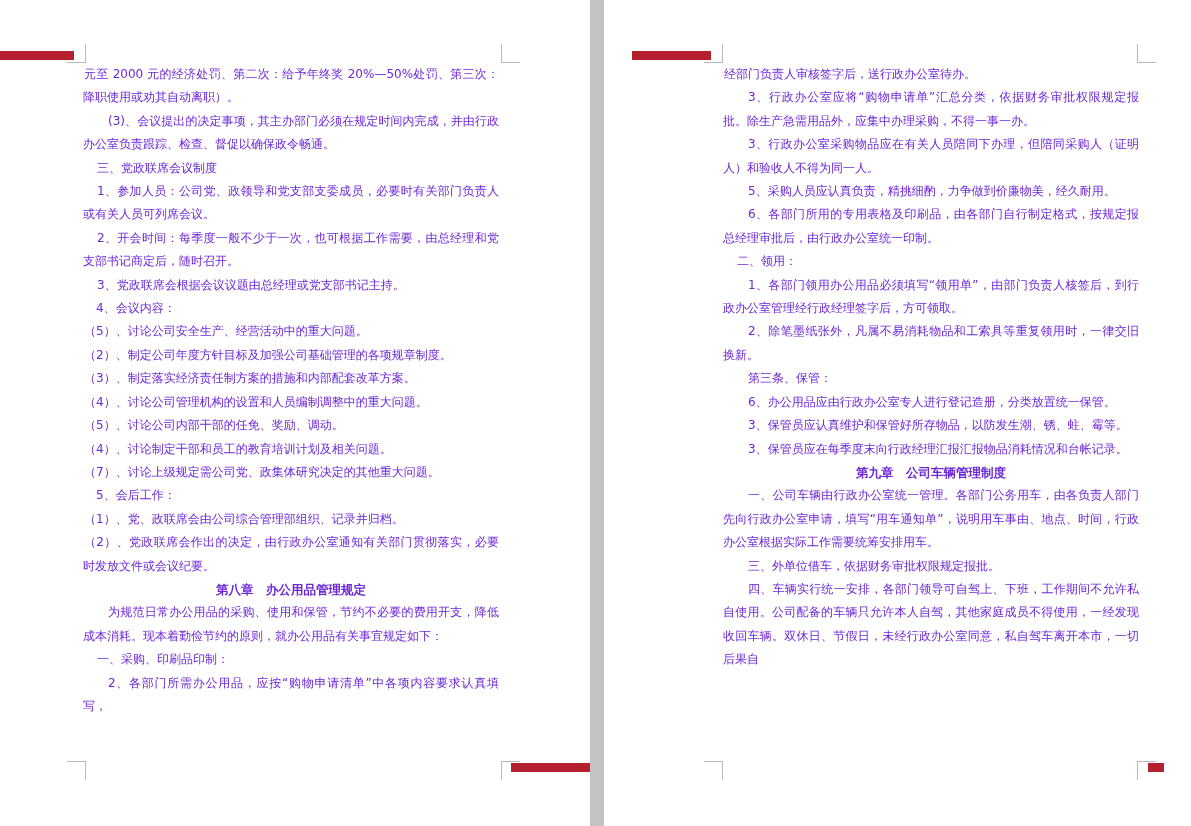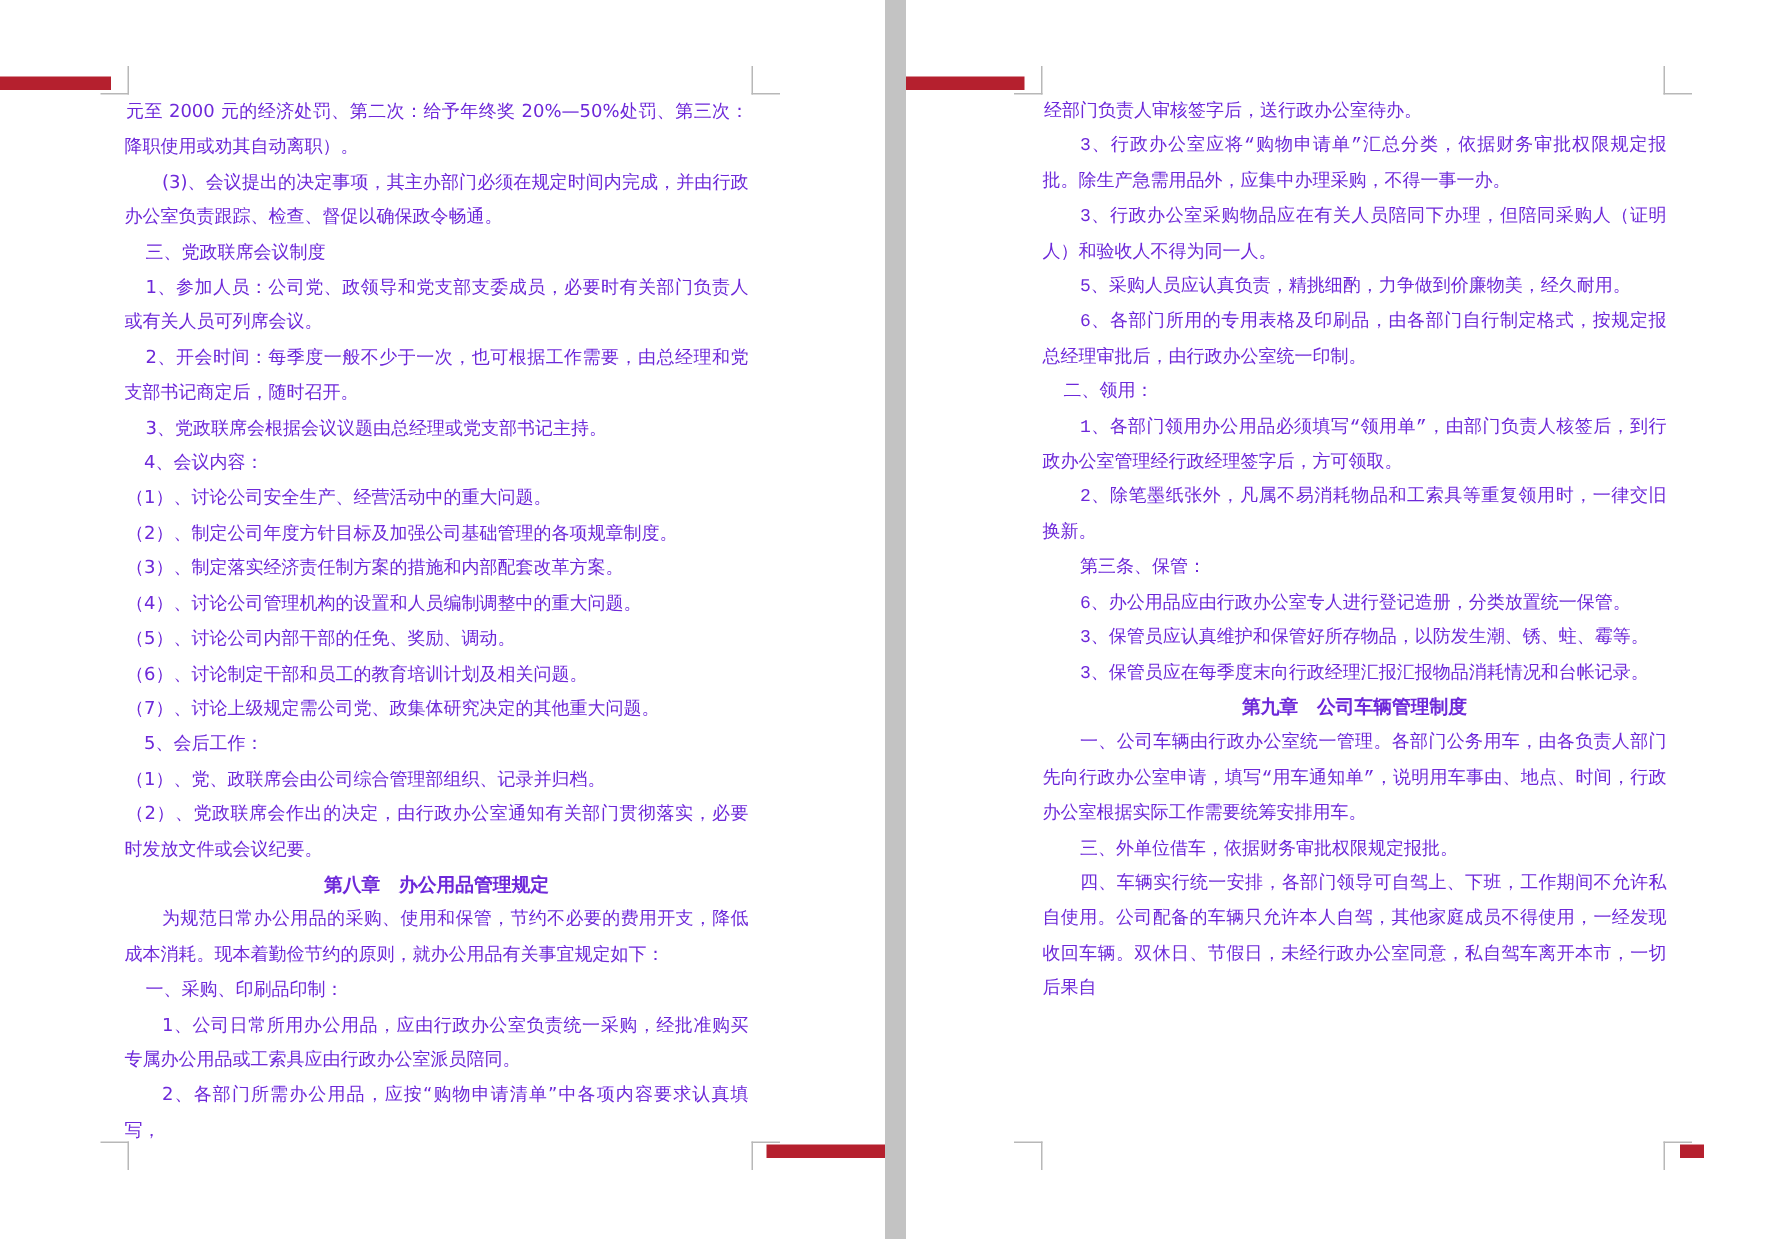--- a/index.html
+++ b/index.html
@@ -7,21 +7,21 @@
       width: 1191px; height: 826px; overflow: hidden;
       background: #ffffff;
       font-family: "DejaVu Sans", "Liberation Sans", sans-serif;
       position: relative;
     }
     .page {
       position: absolute; top: 0; height: 826px; background: #fff;
       overflow: hidden;
     }
     .page-left { left: 0; width: 590px; }
-    .page-right { left: 604px; width: 532px; font-family: Liberation Mono, monospace; }
+    .page-right { left: 632px; width: 532px; }
     .divider {
       position: absolute; left: 590px; top: 0; width: 14px; height: 826px;
       background: #c3c3c3;
     }
     .red-bar { position: absolute; height: 9px; background: #b5202e; }
     .corner { position: absolute; width: 18px; height: 18px; border-color: #b8b8b8; border-style: solid; border-width: 0; }
     .c-tl { border-right-width: 1px; border-bottom-width: 1px; }
     .c-tr { border-left-width: 1px; border-bottom-width: 1px; }
     .c-bl { border-right-width: 1px; border-top-width: 1px; }
     .c-br { border-left-width: 1px; border-top-width: 1px; }
@@ -51,34 +51,33 @@
   <div class="corner c-br" style="left:501px; top:761px;"></div>
   <div class="red-bar" style="left:511px; top:763px; width:79px;"></div>
   <div class="body-text" id="left-body">
       <p class="p ind0">元至 2000 元的经济处罚、第二次：给予年终奖 20%—50%处罚、第三次：降职使用或劝其自动离职）。</p>
       <p class="p ind2">(3)、会议提出的决定事项，其主办部门必须在规定时间内完成，并由行政办公室负责跟踪、检查、督促以确保政令畅通。</p>
       <p class="p ind1">三、党政联席会议制度</p>
       <p class="p ind1">1、参加人员：公司党、政领导和党支部支委成员，必要时有关部门负责人或有关人员可列席会议。</p>
       <p class="p ind1">2、开会时间：每季度一般不少于一次，也可根据工作需要，由总经理和党支部书记商定后，随时召开。</p>
       <p class="p ind1">3、党政联席会根据会议议题由总经理或党支部书记主持。</p>
       <p class="p ind3">4、会议内容：</p>
-      <p class="p ind0">（1）、讨论公司安全生产、经营活动中的重大问题。</p>
+      <p class="p ind0">（5）、讨论公司安全生产、经营活动中的重大问题。</p>
       <p class="p ind0">（2）、制定公司年度方针目标及加强公司基础管理的各项规章制度。</p>
       <p class="p ind0">（3）、制定落实经济责任制方案的措施和内部配套改革方案。</p>
       <p class="p ind0">（4）、讨论公司管理机构的设置和人员编制调整中的重大问题。</p>
       <p class="p ind0">（5）、讨论公司内部干部的任免、奖励、调动。</p>
-      <p class="p ind0">（6）、讨论制定干部和员工的教育培训计划及相关问题。</p>
+      <p class="p ind0">（4）、讨论制定干部和员工的教育培训计划及相关问题。</p>
       <p class="p ind0">（7）、讨论上级规定需公司党、政集体研究决定的其他重大问题。</p>
       <p class="p ind3">5、会后工作：</p>
       <p class="p ind0">（1）、党、政联席会由公司综合管理部组织、记录并归档。</p>
       <p class="p ind0">（2）、党政联席会作出的决定，由行政办公室通知有关部门贯彻落实，必要时发放文件或会议纪要。</p>
       <p class="chap">第八章　办公用品管理规定</p>
       <p class="p ind2">为规范日常办公用品的采购、使用和保管，节约不必要的费用开支，降低成本消耗。现本着勤俭节约的原则，就办公用品有关事宜规定如下：</p>
       <p class="p ind1">一、采购、印刷品印制：</p>
-      <p class="p ind2">1、公司日常所用办公用品，应由行政办公室负责统一采购，经批准购买专属办公用品或工索具应由行政办公室派员陪同。</p>
       <p class="p ind2">2、各部门所需办公用品，应按“购物申请清单”中各项内容要求认真填写，</p>
     </div>
 </div>
 
 <div class="divider"></div>
 
 <div class="page page-right">
   <div class="red-bar" style="left:0; top:51px; width:79px;"></div>
   <div class="corner c-tl" style="left:72px; top:44px;"></div>
   <div class="corner c-tr" style="left:505px; top:44px;"></div>

